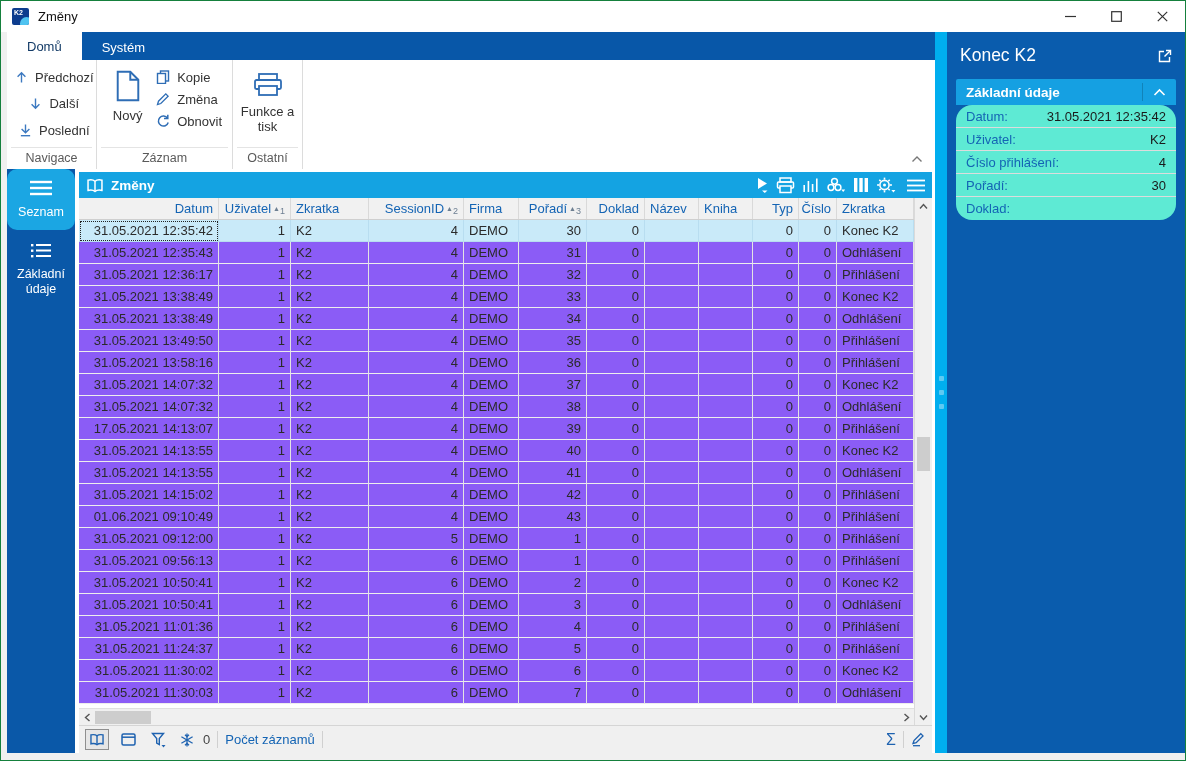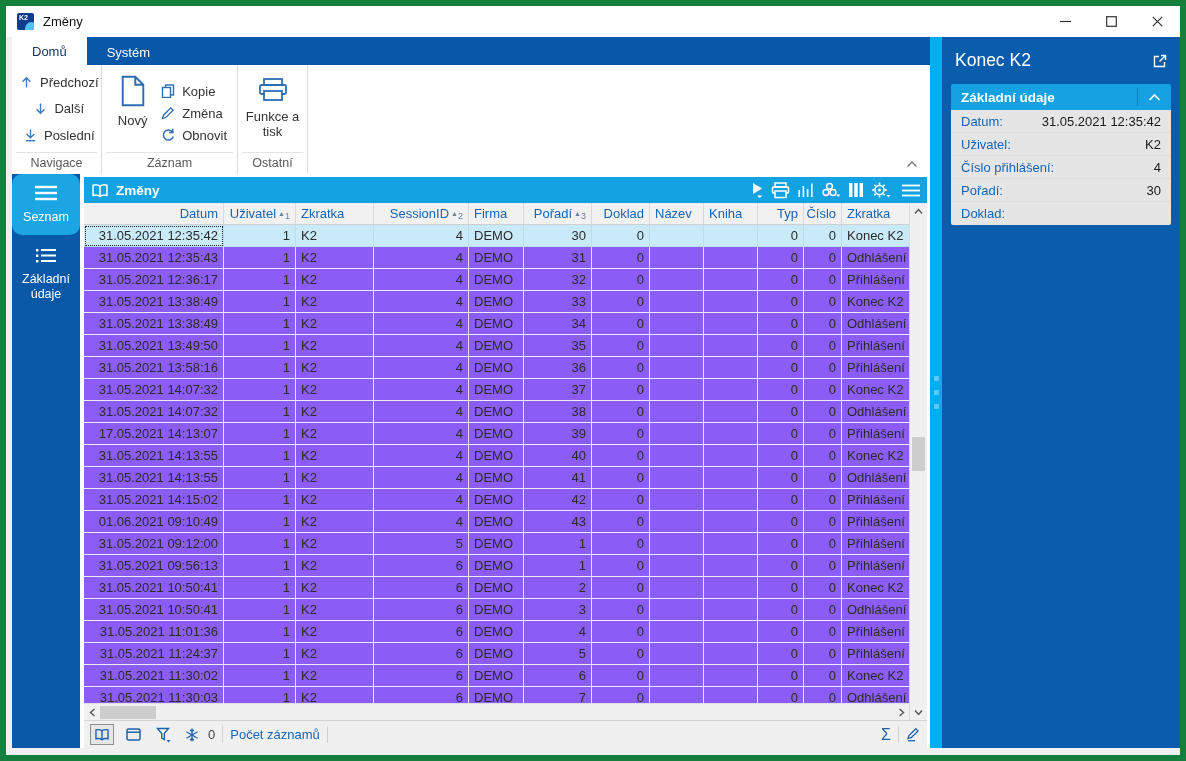--- a/index.html
+++ b/index.html
@@ -1,17 +1,17 @@
 <!DOCTYPE html>
 <html><head>
 <meta charset="utf-8">
 <style>
   * { margin:0; padding:0; box-sizing:border-box; }
   html,body { background:#cfcfcf; font-family:"Liberation Sans", sans-serif; }
-  .window{ width:1186px; height:761px; background:#F0F0F0; border:6px solid #15803d;
+  .window{ width:1186px; height:761px; background:#F0F0F0; border:1px solid #15803d;
            display:flex; flex-direction:column; position:relative; overflow:hidden;}
   
   .titlebar{ height:31px; background:#fff; display:flex; align-items:center; flex:0 0 auto;}
   .k2logo{ width:17px; height:17px; margin-left:11px; background:#0D3C8E; border-radius:2px;
            position:relative; overflow:hidden; flex:0 0 auto;}
   .k2logo span{ position:absolute; top:1px; left:2px; color:#fff; font-size:7px; font-weight:bold;}
   .k2logo i{ position:absolute; right:-4px; bottom:-5px; width:13px; height:13px; border-radius:50%;
              background:#4FC3F0;}
   .title-text{ margin-left:9px; font-size:13px; color:#111;}
   .win-controls{ margin-left:auto; display:flex; height:100%;}
@@ -26,21 +26,21 @@
   
   .ribbon{ height:109px; background:#fff; display:flex; position:relative; flex:0 0 auto;}
   .rgroup{ display:flex; flex-direction:column; border-right:1px solid #DCDCDC; padding:2px 4px 0 4px;}
   .rgroup-body{ flex:1; display:flex;}
   .rgroup-label{ height:22px; border-top:1px solid #E4E4E4; text-align:center; font-size:12.5px;
                  color:#5A5A5A; line-height:20px;}
   .nav-items{ display:flex; flex-direction:column; justify-content:space-between; padding:4px 2px 6px 4px;align-items:center;}
   .nav-item{ display:flex; align-items:center; gap:7px; font-size:13px; color:#333; height:22px; cursor:default;}
   .bigbtn{ width:62px; display:flex; flex-direction:column; align-items:center; justify-content:flex-start;
            padding-top:8px; gap:6px; font-size:13px; color:#333; text-align:center; cursor:default;}
-  .smalls{ display:flex; flex-direction:column; justify-content:flex-end; padding:4px 6px 6px 2px;}
+  .smalls{ display:flex; flex-direction:column; justify-content:flex-start; padding:4px 6px 6px 2px;}
   .small-item{ display:flex; align-items:center; gap:7px; font-size:13px; color:#333; height:22px; cursor:default;}
   .ribbon-collapse{ position:absolute; right:12px; bottom:6px;}
   
   .bodyrow{ flex:1; display:flex; min-height:0;}
   .sidebar{ width:68px; background:#0A58A8; display:flex; flex-direction:column; flex:0 0 auto;}
   .side-item{ padding:11px 4px 10px 4px; display:flex; flex-direction:column; align-items:center; gap:9px;
               color:#fff; font-size:12.5px; text-align:center; line-height:15px; cursor:default; margin-bottom:2px;border-radius:10px;}
   .side-item.active{ background:#1BA6E3;}
   .gridgap{ width:4px; background:#fff; flex:0 0 auto;}
   
@@ -90,21 +90,21 @@
              justify-content:center; gap:9px; flex:0 0 auto; cursor:col-resize;}
   .split-dot{ width:5px; height:5px; background:#5FC9F2; border-radius:1px;}
   .right-panel{ width:238px; background:#0A5CAD; flex:0 0 auto; display:flex; flex-direction:column;}
   .panel-titlerow{ display:flex; align-items:center; padding:13px 12px 11px 13px;}
   .panel-title{ color:#fff; font-size:17.5px; font-weight:400; margin-right:auto;}
   .panel-box{ margin:2px 9px 0 9px; border-radius:2px; overflow:hidden;}
   .panel-box-header{ background:#15A0E2; display:flex; align-items:center; padding:0 10px; height:26px;}
   .panel-box-title{ color:#fff; font-size:13.5px; font-weight:bold; margin-right:auto;}
   .panel-box-chevron{ padding-left:10px; border-left:1px solid rgba(0,0,0,0.18); height:18px;
                       display:flex; align-items:center; cursor:default;}
-  .panel-fields{ background:#e5e5e5;}
+  .panel-fields{ background:#5eead4;border-radius:16px;}
   .pfield{ display:flex; align-items:center; height:23px; padding:0 10px; border-bottom:1px solid #DCDCDC;}
   .pfield:last-child{ border-bottom:none;}
   .pfield .pl{ font-size:13px; color:#1464B4; margin-right:auto; white-space:nowrap;}
   .pfield .pv{ font-size:13px; color:#1a1a1a; white-space:nowrap;}
   svg{ display:block;}
 </style>
 </head>
 <body>
 
 <div class="window">

